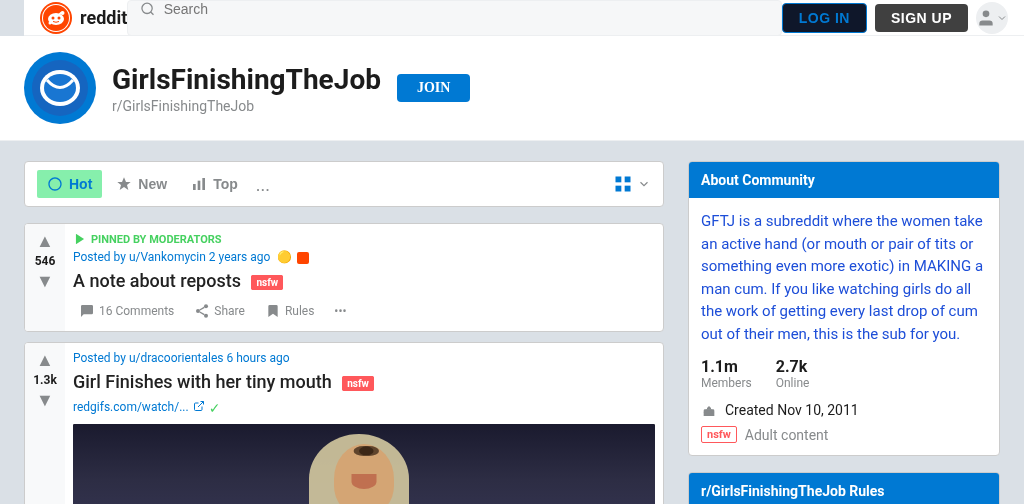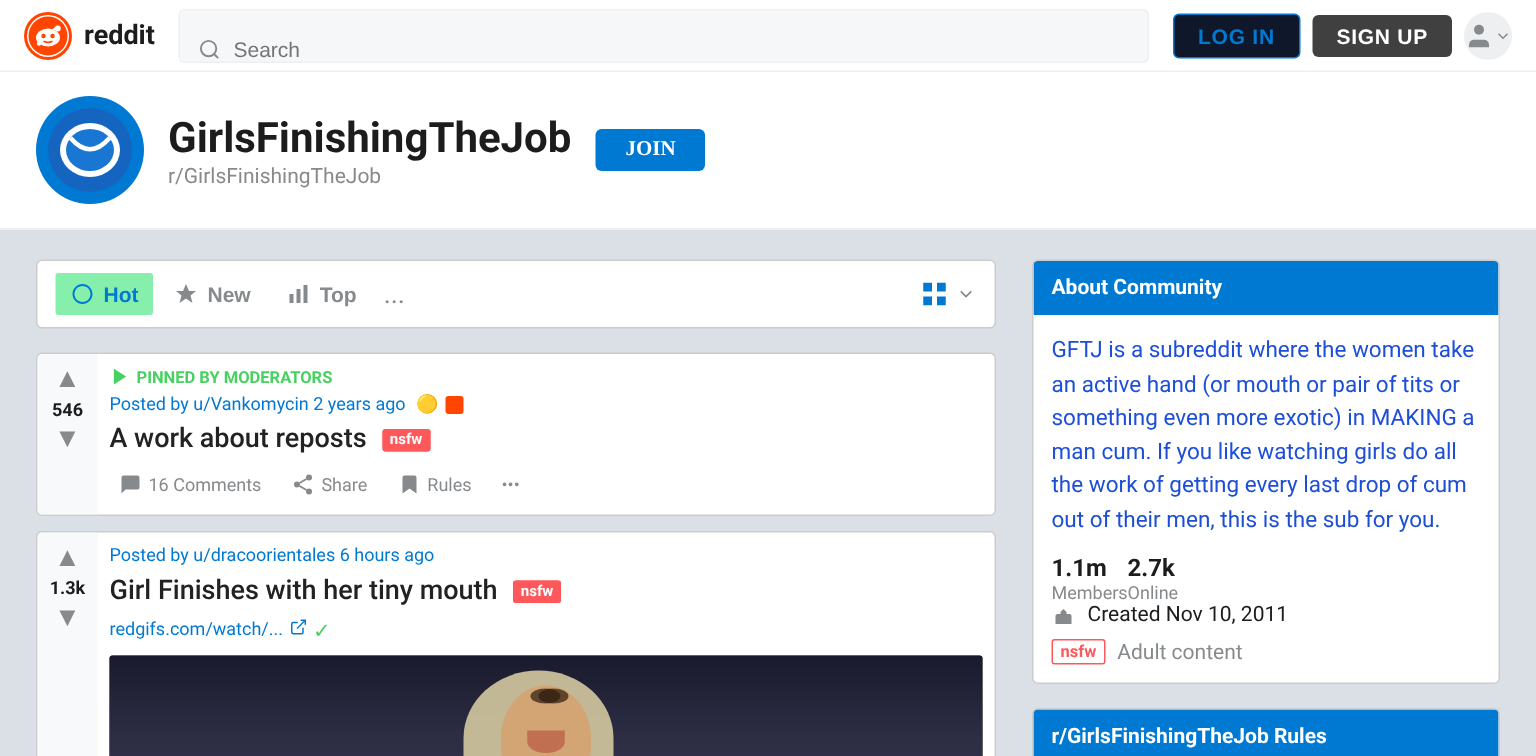--- a/index.html
+++ b/index.html
@@ -1,48 +1,48 @@
 <!DOCTYPE html>
 <html><head>
   <meta charset="utf-8">
   <style>
     * { box-sizing: border-box; margin: 0; padding: 0; }
     body { font-family: -apple-system, BlinkMacSystemFont, 'Segoe UI', Roboto, sans-serif; background: #dae0e6; font-size: 14px; }
 
     
     .header {
       background: white;
-      height: 48px;
+      height: 36px;
       display: flex;
       align-items: center;
       padding: 0 16px;
-      gap: 16px;
       border-bottom: 1px solid #edeff1;
       position: relative;
       z-index: 10;
+      margin-left: 24px;
     }
     .logo-area {
       display: flex;
       align-items: center;
       gap: 8px;
     }
     .reddit-logo {
       width: 32px;
       height: 32px;
     }
     .logo-text {
       font-weight: 700;
       font-size: 18px;
       color: #1c1c1c;
     }
     .search-bar {
       flex: 1;
       max-width: 690px;
       display: flex;
-      align-items: flex-end;
+      align-items: flex-start;
       background: #f6f7f8;
       border: 1px solid #edeff1;
       border-radius: 4px;
       padding: 0 12px;
       height: 36px;
       gap: 8px;
     }
     .search-bar input {
       border: none;
       background: transparent;
@@ -329,20 +329,22 @@
       padding: 12px;
     }
     .about-text {
       font-size: 15px;
       color: #1d4ed8;
       line-height: 1.5;
       margin-bottom: 12px;
     }
     .stats-row {
       display: flex;
+      gap: 24px;
+      margin-bottom: 12px;
     }
     .stat-item .stat-value {
       font-weight: 700;
       font-size: 16px;
       color: #1c1c1c;
     }
     .stat-item .stat-label {
       font-size: 12px;
       color: #878a8c;
     }
@@ -478,21 +480,21 @@
             <path d="M5 3l14 9-14 9V3z"></path>
           </svg>
           <span>PINNED BY MODERATORS</span>
         </div>
         <div class="post-meta">
           <span>Posted by u/Vankomycin 2 years ago</span>
           <span style="margin-left:4px;">🟡</span>
           <span style="margin-left:2px; display:inline-block; width:12px; height:12px; background:#ff4500; border-radius:2px; vertical-align:middle;"></span>
         </div>
         <div class="post-title">
-          <span>A work about reposts</span>
+          <span>A note about reposts</span>
           <span class="nsfw-badge">nsfw</span>
         </div>
         <div class="post-actions">
           <div class="post-action">
             <svg width="16" height="16" viewBox="0 0 24 24" fill="#878a8c">
               <path d="M21 15a2 2 0 0 1-2 2H7l-4 4V5a2 2 0 0 1 2-2h14a2 2 0 0 1 2 2z"></path>
             </svg>
             <span>16 Comments</span>
           </div>
           <div class="post-action">

